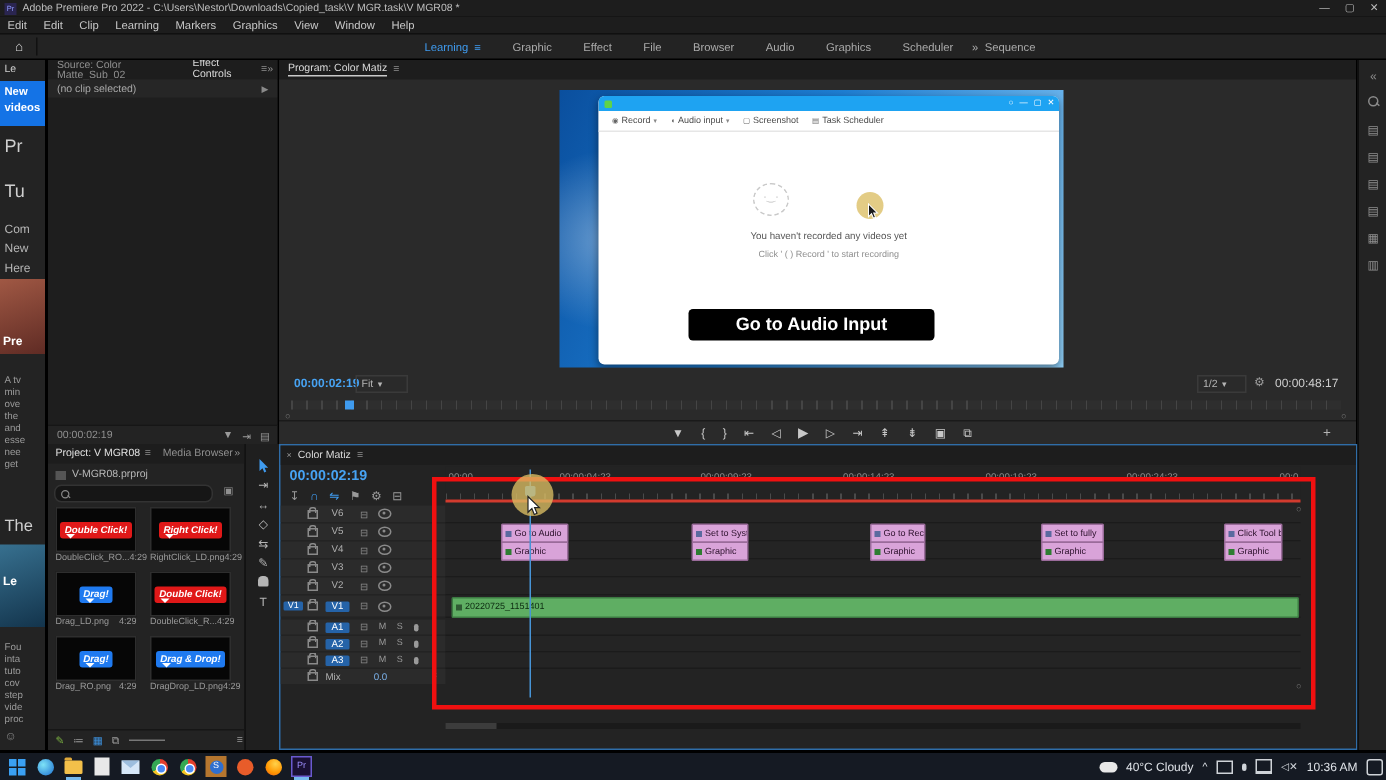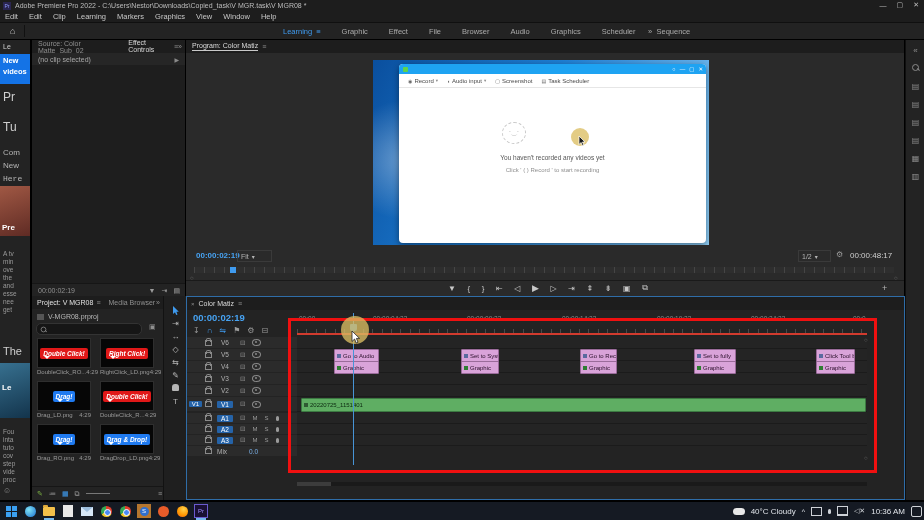--- a/index.html
+++ b/index.html
@@ -149,21 +149,21 @@
   <span class="ln t7" style="top:3px;color:#cfcfcf;">Le</span>
   <div class="abs" style="left:0;top:14px;width:30px;height:30px;background:#1473e6;">
     <span class="abs t75" style="left:3px;top:2px;color:#fff;font-weight:bold;">New</span>
     <span class="abs t75" style="left:3px;top:13px;color:#fff;font-weight:bold;">videos</span>
   </div>
   <span class="ln" style="top:50px;font-size:12px;color:#cfcfcf;">Pr</span>
   <span class="ln" style="top:80px;font-size:12px;color:#cfcfcf;">Tu</span>
   <div id="learnmid">
       <span class="ln t8 abs" style="left: 3px; top: 108px; position: absolute; color: rgb(181, 181, 181);">Com</span>
       <span class="ln t8 abs" style="left: 3px; top: 121px; position: absolute; color: rgb(181, 181, 181);">New</span>
-      <span class="ln t8 abs" style="left: 3px; top: 134px; position: absolute; color: rgb(181, 181, 181); font-family: Liberation Mono, monospace;">Here</span>
+      <span class="ln t8 abs" style="left: 3px; top: 134px; position: absolute; color: rgb(181, 181, 181);">Here</span>
     </div>
   <div class="abs" style="left:0;top:146px;width:30px;height:50px;background:linear-gradient(160deg,#a05844,#5f2b24);">
     <span class="abs t8" style="left:2px;bottom:4px;color:#fff;font-weight:bold;">Pre</span>
   </div>
   <div id="learnp1">
       <span class="ln t65 abs" style="left: 3px; top: 210px; position: absolute; color: rgb(154, 154, 154);">A tv</span>
       <span class="ln t65 abs" style="left: 3px; top: 218px; position: absolute; color: rgb(154, 154, 154);">min</span>
       <span class="ln t65 abs" style="left: 3px; top: 226px; position: absolute; color: rgb(154, 154, 154);">ove</span>
       <span class="ln t65 abs" style="left: 3px; top: 234px; position: absolute; color: rgb(154, 154, 154);">the</span>
       <span class="ln t65 abs" style="left: 3px; top: 242px; position: absolute; color: rgb(154, 154, 154);">and</span>
@@ -244,20 +244,21 @@
           </span>
           <span class="it">
             <span style="color: rgb(102, 102, 102); font-size: 5px;">▤</span>
             <span>Task Scheduler</span>
           </span>
         </div>
       <div id="doodle">·‿·</div>
       <div class="abs" style="left:0;top:90px;width:307px;text-align:center;font-size:6.5px;color:#555;">You haven't recorded any videos yet</div>
       <div class="abs" style="left:0;top:103px;width:307px;text-align:center;font-size:6px;color:#8f8f8f;">Click ' ( ) Record ' to start recording</div>
     </div>
+    <div id="caption">Go to Audio Input</div>
   </div>
 
   <span class="abs t8 blue" style="left:10px;top:211px;font-weight:bold;">00:00:02:19</span>
   <span class="abs flex t7" style="left:51px;top:210px;width:30px;height:10px;border:1px solid #3a3a3a;color:#b5b5b5;padding-left:3px;gap:3px;">
     <span>Fit</span>
       <span class="t6">▾</span>
   </span>
   <span class="abs flex t7" style="left:612px;top:210px;width:28px;height:10px;border:1px solid #3a3a3a;color:#b5b5b5;padding-left:3px;gap:3px;">
     <span>1/2</span>
       <span class="t6">▾</span>

